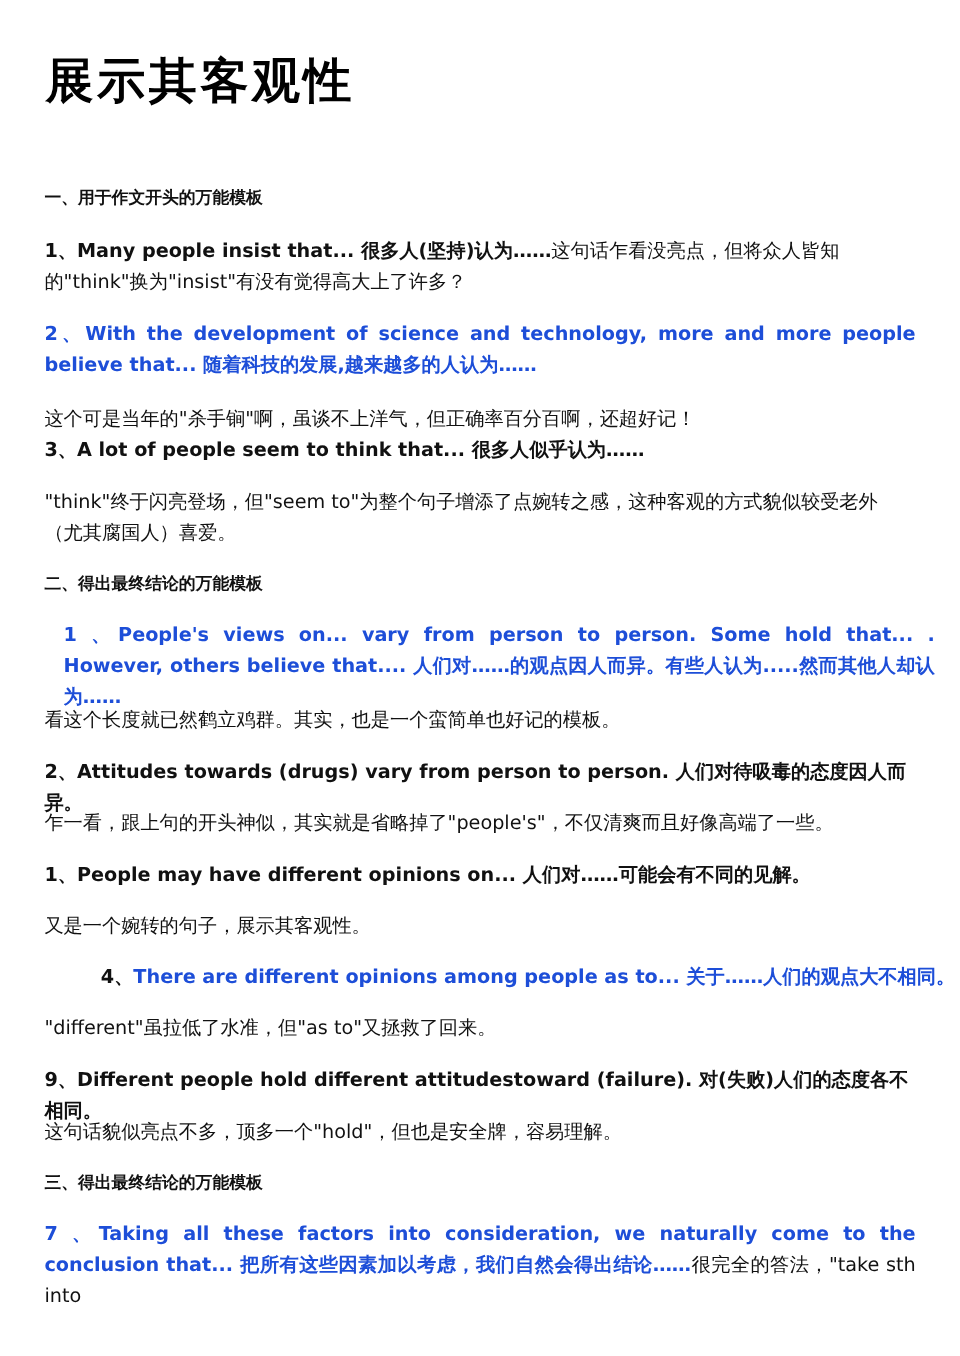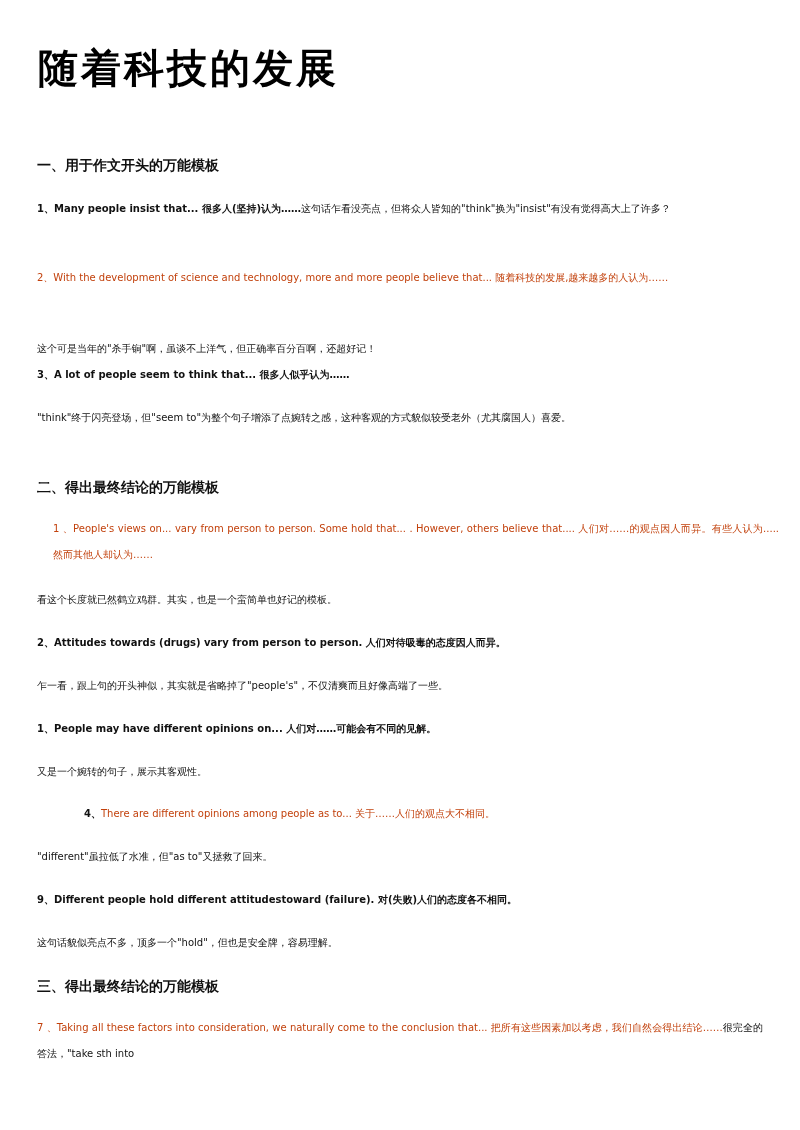--- a/index.html
+++ b/index.html
@@ -7,33 +7,33 @@
     width: 800px; height: 1130px; overflow: hidden; position: relative;
     font-family: "DejaVu Sans", "Liberation Sans", sans-serif; color: #111111;
   }
   .title {
     position: absolute; left: 38px; top: 40px;
     font-size: 40px; font-weight: bold; letter-spacing: 3px; color: #000;
     line-height: 56px; margin: 0;
   }
   .blk {
     position: absolute; left: 37px; width: 726px;
-    font-size: 10px; line-height: 26px; margin: 0;
+    font-size: 16px; line-height: 26px; margin: 0;
   }
   .h2 { font-size: 14px; font-weight: bold; }
   .bold { font-weight: bold; }
-  .red { color: #c2410c; font-weight: normal; }
+  .red { color: #1d4ed8; font-weight: bold; }
   .just { text-align: justify; text-align-last: left; }
   .black { color: #111111; font-weight: normal; }
   .blackbold { color: #111111; font-weight: bold; }
 </style>
 </head>
 <body>
 
-<h1 class="title">随着科技的发展</h1>
+<h1 class="title">展示其客观性</h1>
 
 <div class="blk h2" style="top:152px;">一、用于作文开头的万能模板</div>
 
 <div class="blk" style="top:196px;">
   <span class="blackbold">1、Many people insist that... 很多人(坚持)认为……</span><span class="black">这句话乍看没亮点，但将众人皆知的"think"换为"insist"有没有觉得高大上了许多？</span>
 </div>
 
 <div class="blk red just" style="top:265px;">2、With the development of science and technology, more and more people believe that... 随着科技的发展,越来越多的人认为……</div>
 
 <div class="blk" style="top:336px;">这个可是当年的"杀手锏"啊，虽谈不上洋气，但正确率百分百啊，还超好记！</div>

